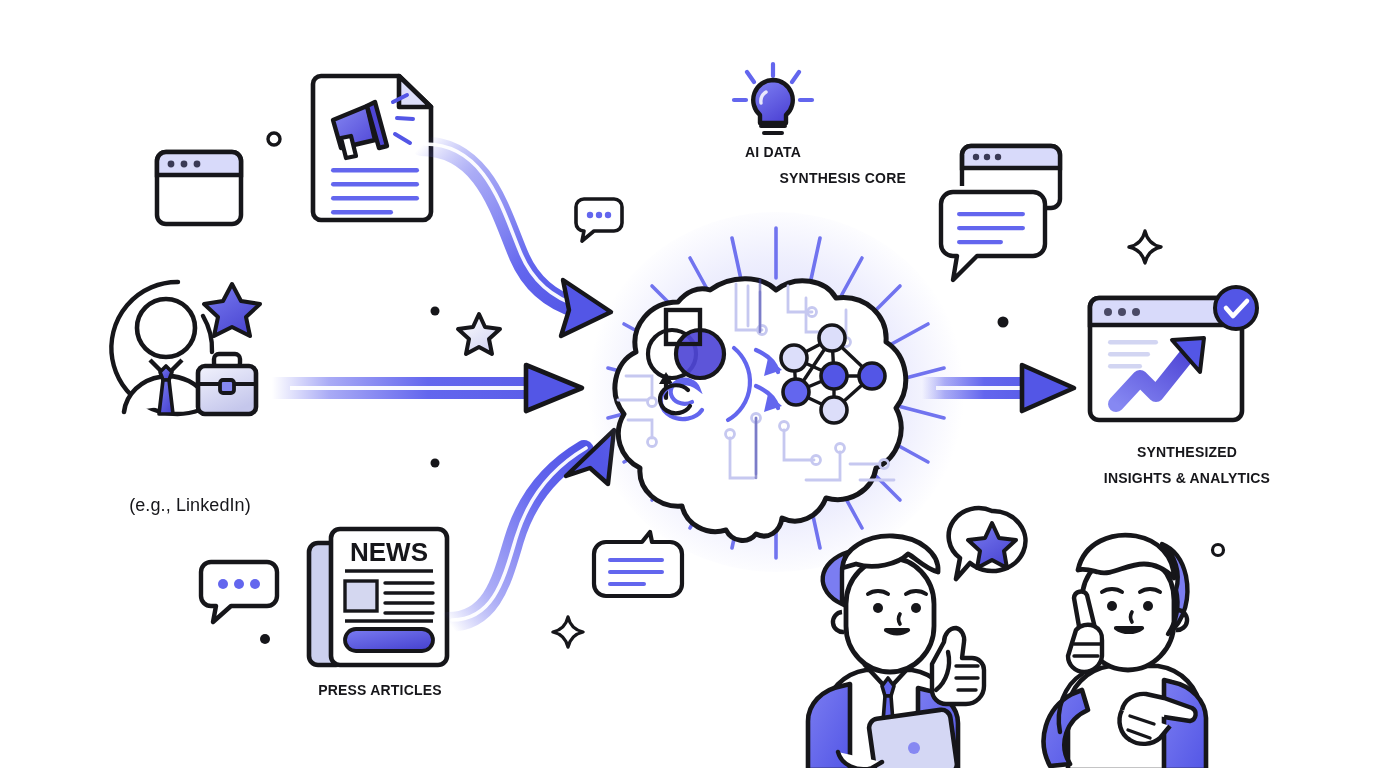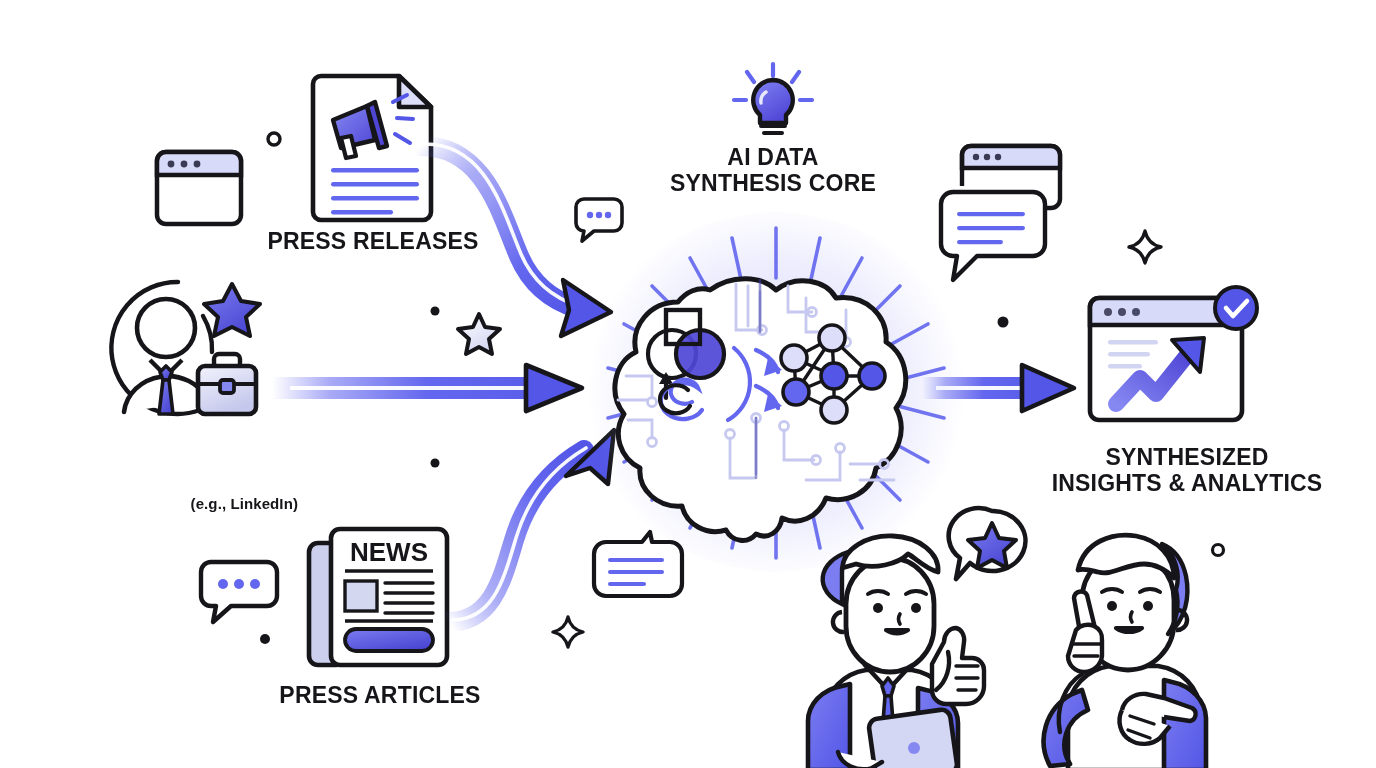--- a/index.html
+++ b/index.html
@@ -19,26 +19,25 @@
   .label {
     position: absolute;
     text-align: center;
     font-family: "Liberation Sans", sans-serif;
     font-weight: bold;
     color: #16161a;
     letter-spacing: 0.2px;
     line-height: 1.16;
     white-space: pre-line;
   }
-  .label.main { font-size: 23px; }
+  .label.main { font-size: 14px; }
   .label.sub {
-    font-weight: bold;
-    font-size: 15px;
+    font-weight: normal;
+    font-size: 18px;
     letter-spacing: 0.1px;
-    text-align: right;
   }
   .core-label { font-size: 19px; }
   svg { display: block; overflow: visible; }
 </style>
 </head>
 <body>
 
 <div id="stage">
 
   <svg class="abs" width="0" height="0" style="position:absolute;left:0;top:0;">
@@ -124,21 +123,20 @@
       <path d="M64 8 l14 -7" stroke="#5356e6" stroke-width="4" stroke-linecap="round" fill="none"></path>
       <path d="M68 24 l16 1" stroke="#5356e6" stroke-width="4" stroke-linecap="round" fill="none"></path>
       <path d="M66 40 l15 9" stroke="#5356e6" stroke-width="4" stroke-linecap="round" fill="none"></path>
     </g>
 
     <rect x="26" y="96" width="88" height="4.4" rx="2.2" fill="#6366ee"></rect>
     <rect x="26" y="110" width="88" height="4.4" rx="2.2" fill="#6366ee"></rect>
     <rect x="26" y="124" width="88" height="4.4" rx="2.2" fill="#6366ee"></rect>
     <rect x="26" y="138" width="62" height="4.4" rx="2.2" fill="#6366ee"></rect>
   </svg>
-  <div class="label main" style="left:258px; top:228px; width:230px;">PRESS RELEASES</div>
 
   <svg class="abs" style="left:100px; top:272px;" width="180" height="160" viewBox="0 0 180 160">
     <path d="M78 10 a66 66 0 1 0 22 128" fill="none" stroke="#16161a" stroke-width="4.4" stroke-linecap="round"></path>
     <path d="M103 44 a66 66 0 0 1 9 36" fill="none" stroke="#16161a" stroke-width="4.4" stroke-linecap="round"></path>
     <circle cx="66" cy="56" r="29" fill="#ffffff" stroke="#16161a" stroke-width="4.6"></circle>
     <path d="M24 140 a44 40 0 0 1 84 -12" fill="#ffffff" stroke="#16161a" stroke-width="4.6" stroke-linecap="round"></path>
     <path d="M50 88 l16 16 l16 -16" fill="#ffffff" stroke="#16161a" stroke-width="4.4" stroke-linejoin="round"></path>
     <path d="M60 100 l6 -6 l6 6 l-3 8 h-6 z" fill="url(#gradStarF)" stroke="#16161a" stroke-width="3.6" stroke-linejoin="round"></path>
     <path d="M63 108 l-4 34 h14 l-4 -34 z" fill="url(#gradStarF)" stroke="#16161a" stroke-width="3.6" stroke-linejoin="round"></path>
 
@@ -199,21 +197,21 @@
     <path d="M100 10 l52 23 l-52 23 z" fill="#5356e6" stroke="#16161a" stroke-width="4.6" stroke-linejoin="round"></path>
   </svg>
 
   <svg class="abs" style="left:728px; top:60px;" width="90" height="86" viewBox="0 0 90 86">
     <path d="M45 4 v12 M19 12 l7 10 M71 12 l-7 10 M6 40 h12 M84 40 h-12" stroke="#6366ee" stroke-width="4.2" stroke-linecap="round" fill="none"></path>
     <path d="M45 20 a20 20 0 0 1 13 35 v8 h-26 v-8 a20 20 0 0 1 13 -35 z" fill="url(#gradBulb)" stroke="#16161a" stroke-width="4.4" stroke-linejoin="round"></path>
     <path d="M38 32 a11 11 0 0 0 -5 11" fill="none" stroke="#ffffff" stroke-width="3.4" stroke-linecap="round" opacity="0.85"></path>
     <path d="M33 66 h24 M36 73 h18" stroke="#16161a" stroke-width="4" stroke-linecap="round"></path>
   </svg>
   <div class="label main core-label" style="left:640px; top:144px; width:266px;">AI DATA</div>
-  <div class="label main core-label" style="left:640px; top:170px; width:266px;">SYNTHESIS CORE</div>
+  <div class="label main core-label" style="left:640px; top:170px; width:266px;text-align:right;">SYNTHESIS CORE</div>
 
   <div class="abs" style="left:586px; top:212px; width:380px; height:360px; border-radius:50%;
        background: radial-gradient(circle, rgba(141,143,244,0.40) 0%, rgba(169,171,247,0.20) 50%, rgba(255,255,255,0) 72%);"></div>
 
   <svg class="abs" style="left:596px; top:222px;" width="360" height="340" viewBox="0 0 360 340">
     <g stroke="#6366ee" stroke-width="3.6" stroke-linecap="round" opacity="0.9">
       <line x1="180" y1="6" x2="180" y2="56"></line>
       <line x1="136" y1="16" x2="146" y2="62"></line>
       <line x1="94" y1="36" x2="116" y2="76"></line>
       <line x1="56" y1="64" x2="88" y2="96"></line>

